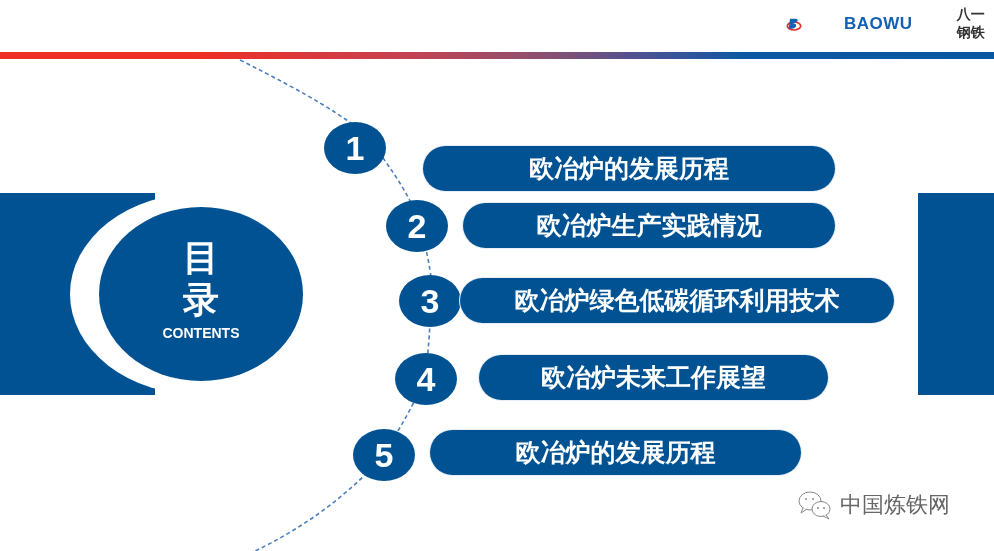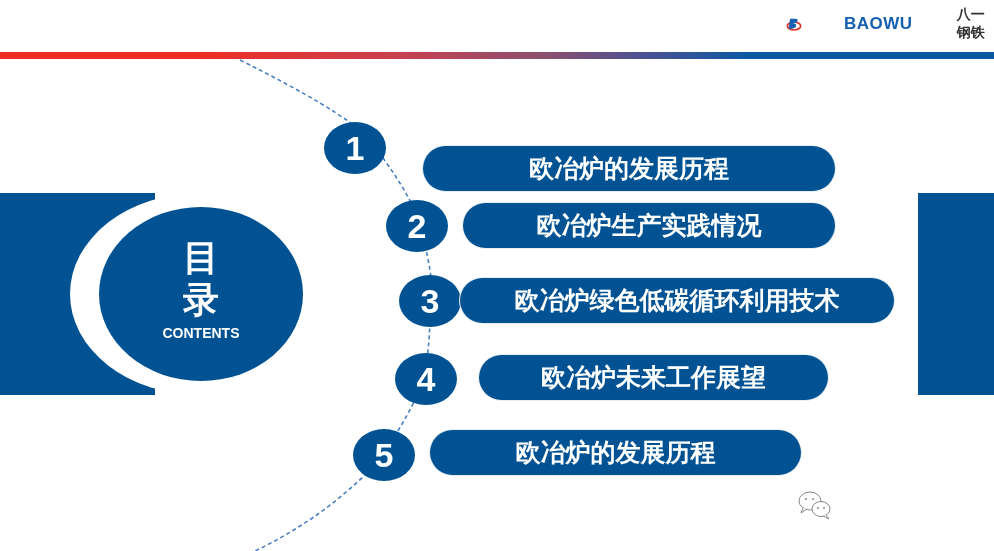--- a/index.html
+++ b/index.html
@@ -95,13 +95,14 @@
   <svg viewBox="0 0 38 30">
     <ellipse cx="14" cy="11" rx="11" ry="9" fill="#fff" stroke="#888" stroke-width="1"></ellipse>
     <path d="M7 18 L5 23 L11 19" fill="#fff" stroke="#888" stroke-width="1"></path>
     <circle cx="10" cy="9" r="1" fill="#888"></circle>
       <circle cx="17" cy="9" r="1" fill="#888"></circle>
     <ellipse cx="25" cy="19" rx="9" ry="7.5" fill="#fff" stroke="#888" stroke-width="1"></ellipse>
     <path d="M30 25 L33 29 L27 26" fill="#fff" stroke="#888" stroke-width="1"></path>
     <circle cx="22" cy="18" r="1" fill="#888"></circle>
       <circle cx="28" cy="18" r="1" fill="#888"></circle>
   </svg>
+  <span>中国炼铁网</span>
 </div>
 
 </body></html>

